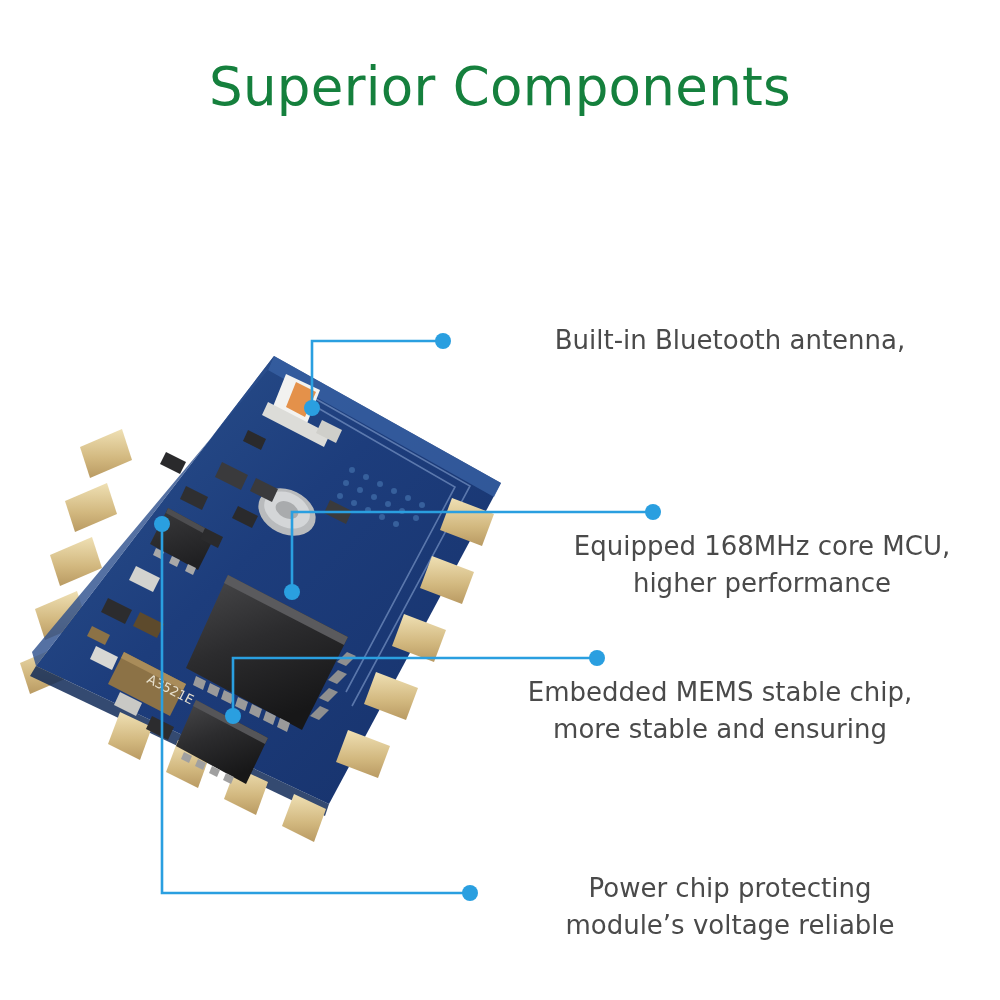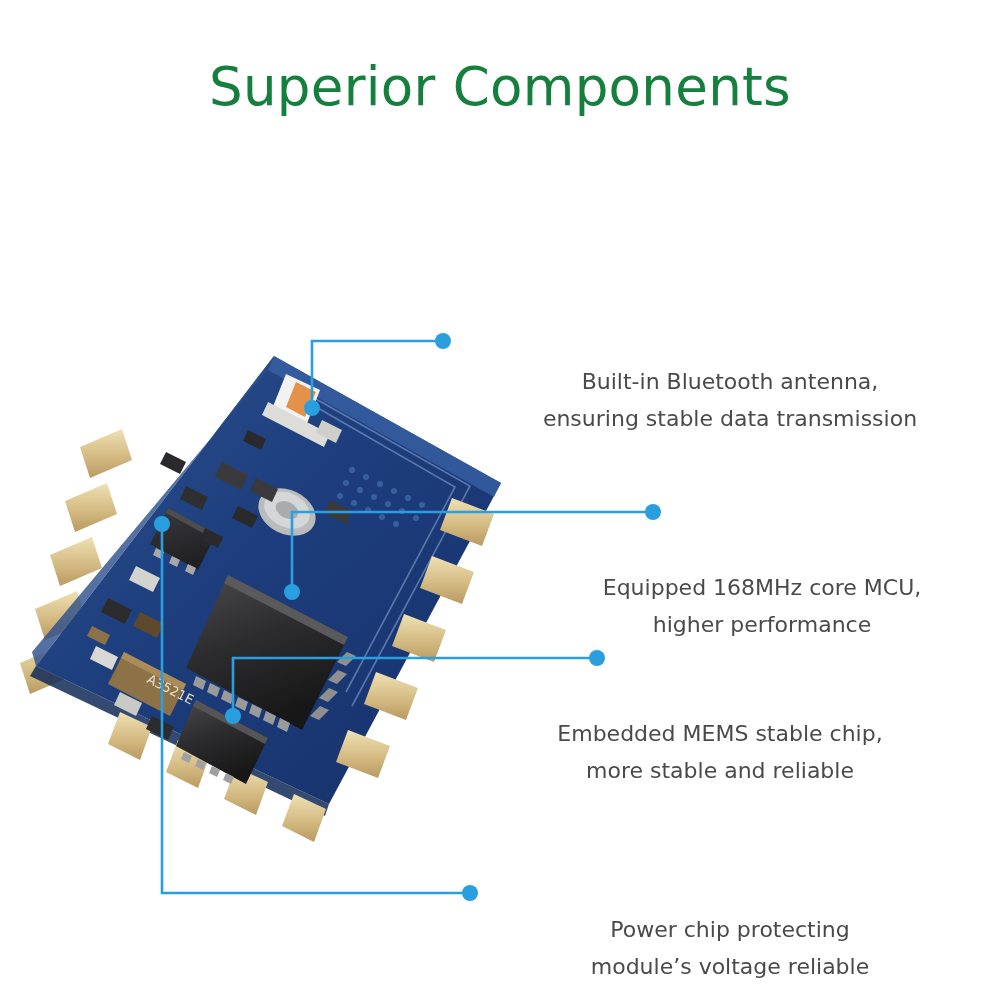--- a/index.html
+++ b/index.html
@@ -20,25 +20,24 @@
     font-size:53px;
     line-height:63px;
     letter-spacing:0.3px;
   }
   .title-line{display:block;}
 
   .callout{
     position:absolute;
     color:#4a4a4a;
     font-family:"DejaVu Sans", sans-serif;
-    font-size:22px;
+    font-size:26px;
     line-height:37px;
     text-align:center;
     white-space:nowrap;
-    margin-top:41px;
   }
   .callout span{display:block;}
 
   #c1{left:480px;top:322px;width:500px;}
   #c2{left:507px;top:528px;width:510px;}
   #c3{left:460px;top:674px;width:520px;}
   #c4{left:480px;top:870px;width:500px;}
 
   svg.overlay{position:absolute;left:0;top:0;width:1000px;height:1000px;}
 
@@ -237,31 +236,30 @@
       <circle cx="653" cy="512" r="8"></circle>
       <circle cx="233" cy="716" r="8"></circle>
       <circle cx="597" cy="658" r="8"></circle>
       <circle cx="162" cy="524" r="8"></circle>
       <circle cx="470" cy="893" r="8"></circle>
     </g>
   </svg>
 
   <div class="callout" id="c1">
     <span>Built-in Bluetooth antenna,</span>
-    <span>ensuring stable data transmission</span>
   </div>
 
   <div class="callout" id="c2">
     <span>Equipped 168MHz core MCU,</span>
     <span>higher performance</span>
   </div>
 
   <div class="callout" id="c3">
     <span>Embedded MEMS stable chip,</span>
-    <span>more stable and reliable</span>
+    <span>more stable and ensuring</span>
   </div>
 
   <div class="callout" id="c4">
     <span>Power chip protecting</span>
     <span>module’s voltage reliable</span>
   </div>
 
 </div>
 
 </body></html>

